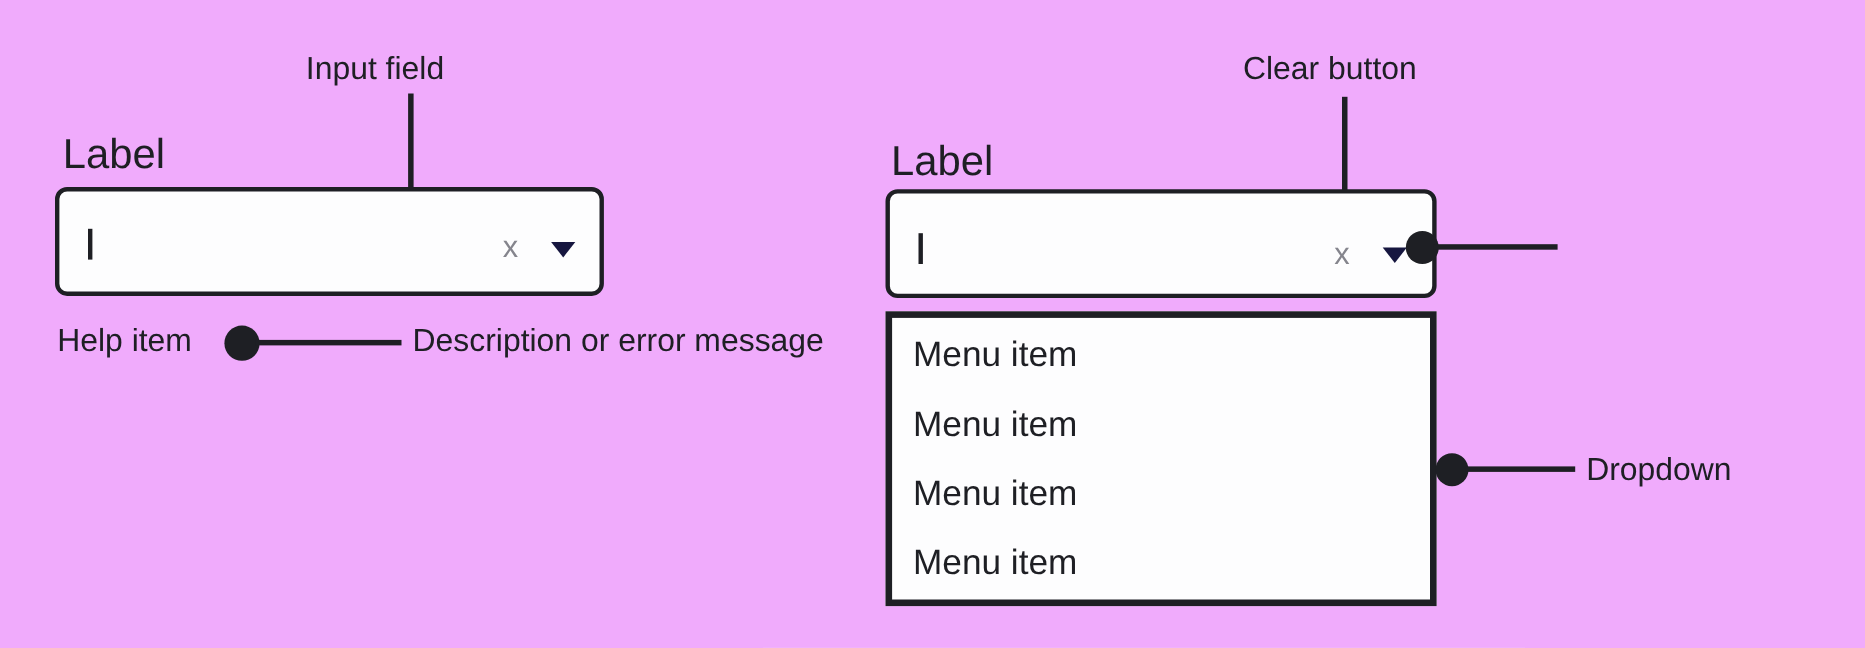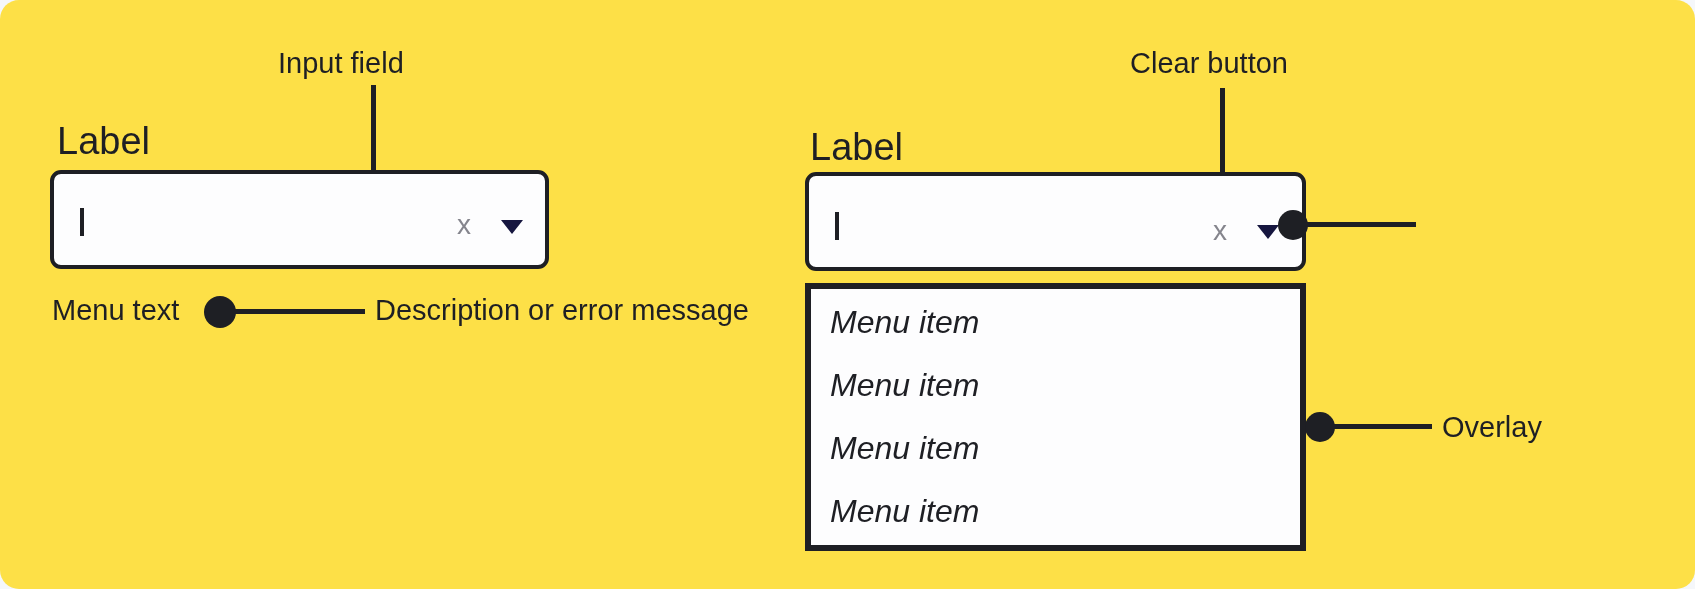--- a/index.html
+++ b/index.html
@@ -3,24 +3,23 @@
 <meta charset="utf-8">
 <style>
   html,body{margin:0;padding:0;}
   body{
     font-family:"Liberation Sans", sans-serif;
     background:#f5f7fa;
   }
   .canvas{
     position:relative;
     width:1695px;height:589px;
-    background:#fde047;
+    background:#f0abfc;
     overflow:hidden;
     color:#1e1f24;
-    border-radius:19px;
   }
   .txt{position:absolute;white-space:nowrap;}
   .ann{font-size:29px;line-height:34px;color:#1e1f24;}
   .field-label{font-size:38px;line-height:34px;color:#1e1f24;}
   .vline{position:absolute;width:5px;background:#1e1f24;}
   .hline{position:absolute;height:5px;background:#1e1f24;}
   .dot{position:absolute;width:30px;height:30px;border-radius:50%;background:#1e1f24;}
   .inputbox{
     position:absolute;
     background:#fdfdfe;
@@ -36,21 +35,20 @@
     border-right:11px solid transparent;
     border-top:14px solid #16163f;
   }
   .menu{
     position:absolute;
     left:805px;top:283px;width:501px;height:268px;
     background:#fdfdfe;
     border:6px solid #1e1f24;
     box-sizing:border-box;
     padding-top:2px;
-    font-style:italic;
   }
   .menu-item{
     height:63px;line-height:63px;
     padding-left:19px;
     font-size:32px;color:#1e1f24;
     white-space:nowrap;
   }
 </style>
 </head>
 <body>
@@ -62,21 +60,21 @@
   <div class="dot" style="left:359px;top:183px;"></div>
 
   <div class="txt field-label" style="left:57px;top:124px;">Label</div>
 
   <div class="inputbox" style="left:50px;top:170px;width:499px;height:99px;">
     <div class="caret" style="left:26px;top:34px;"></div>
     <div class="clear-x" style="left:403px;top:36px;">x</div>
     <div class="tri" style="left:447px;top:46px;"></div>
   </div>
 
-  <div class="txt ann" style="left:52px;top:293px;">Menu text</div>
+  <div class="txt ann" style="left:52px;top:293px;">Help item</div>
   <div class="dot" style="left:204px;top:296px;width:32px;height:32px;"></div>
   <div class="hline" style="left:232px;top:309px;width:133px;"></div>
   <div class="txt ann" style="left:1130px;top:46px;">Clear button</div>
 
   <div class="txt ann" style="left:375px;top:293px;">Description or error message</div>
   <div class="vline" style="left:1220px;top:88px;height:114px;"></div>
   <div class="dot" style="left:1211px;top:187px;"></div>
 
   <div class="txt field-label" style="left:810px;top:130px;">Label</div>
 
@@ -91,15 +89,15 @@
 
   <div class="menu">
     <div class="menu-item">Menu item</div>
     <div class="menu-item">Menu item</div>
     <div class="menu-item">Menu item</div>
     <div class="menu-item">Menu item</div>
   </div>
 
   <div class="dot" style="left:1305px;top:412px;"></div>
   <div class="hline" style="left:1332px;top:424px;width:100px;"></div>
-  <div class="txt ann" style="left:1442px;top:410px;">Overlay</div>
+  <div class="txt ann" style="left:1442px;top:410px;">Dropdown</div>
 
 </div>
 
 </body></html>

